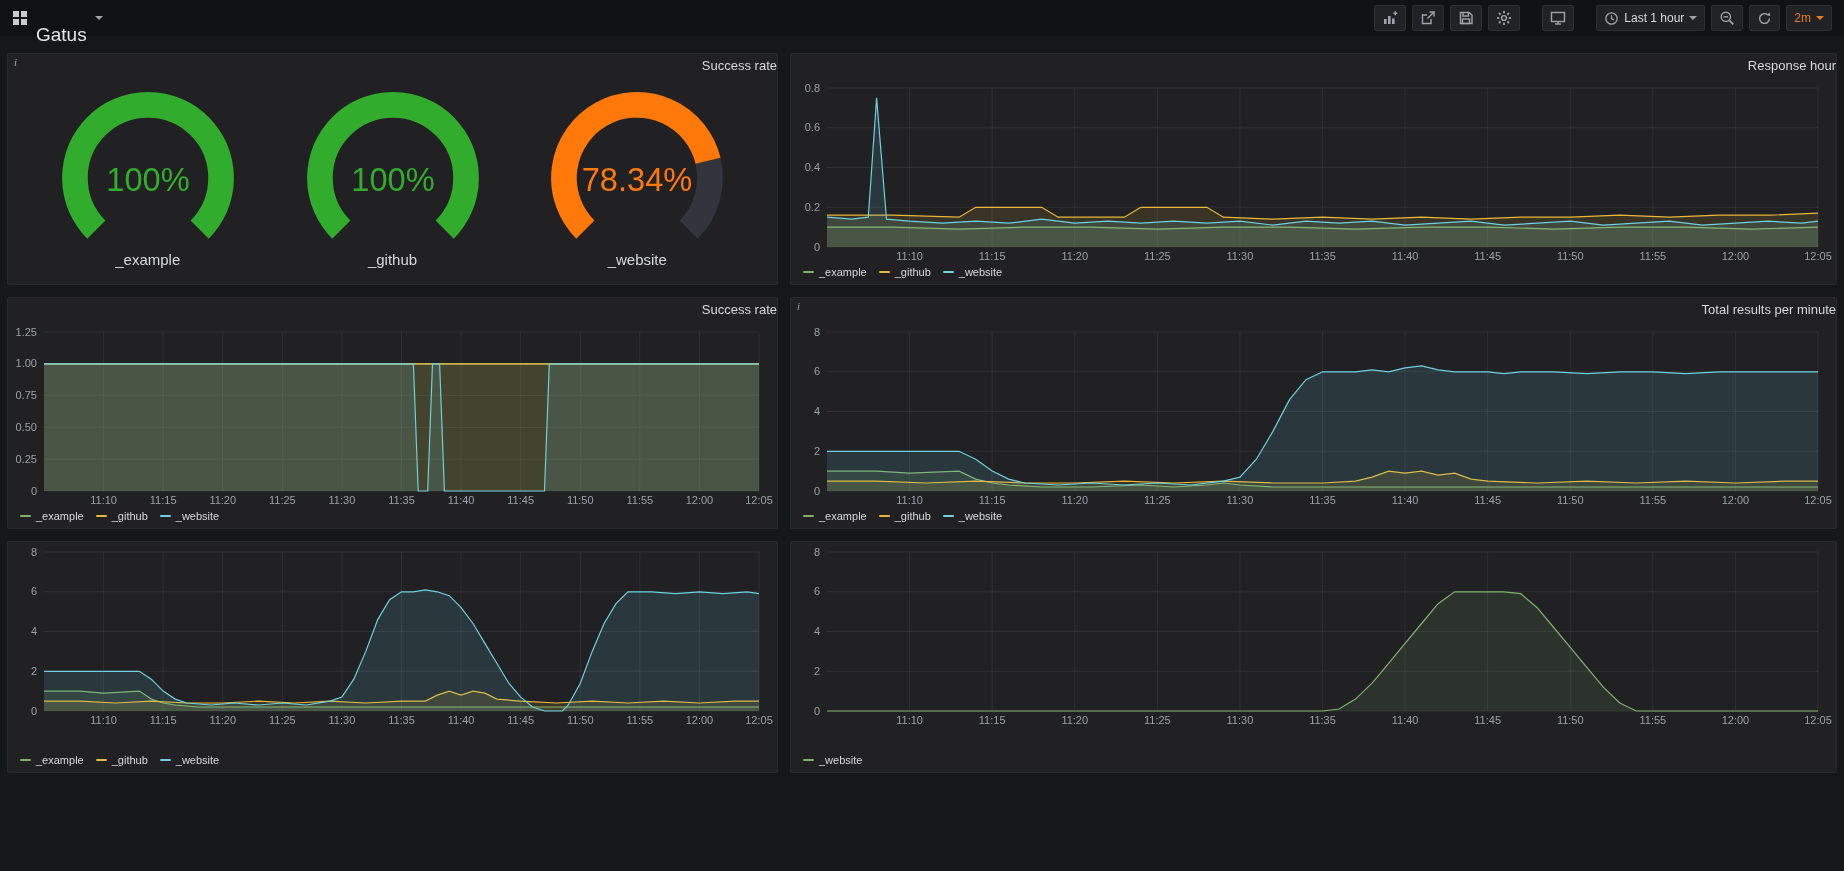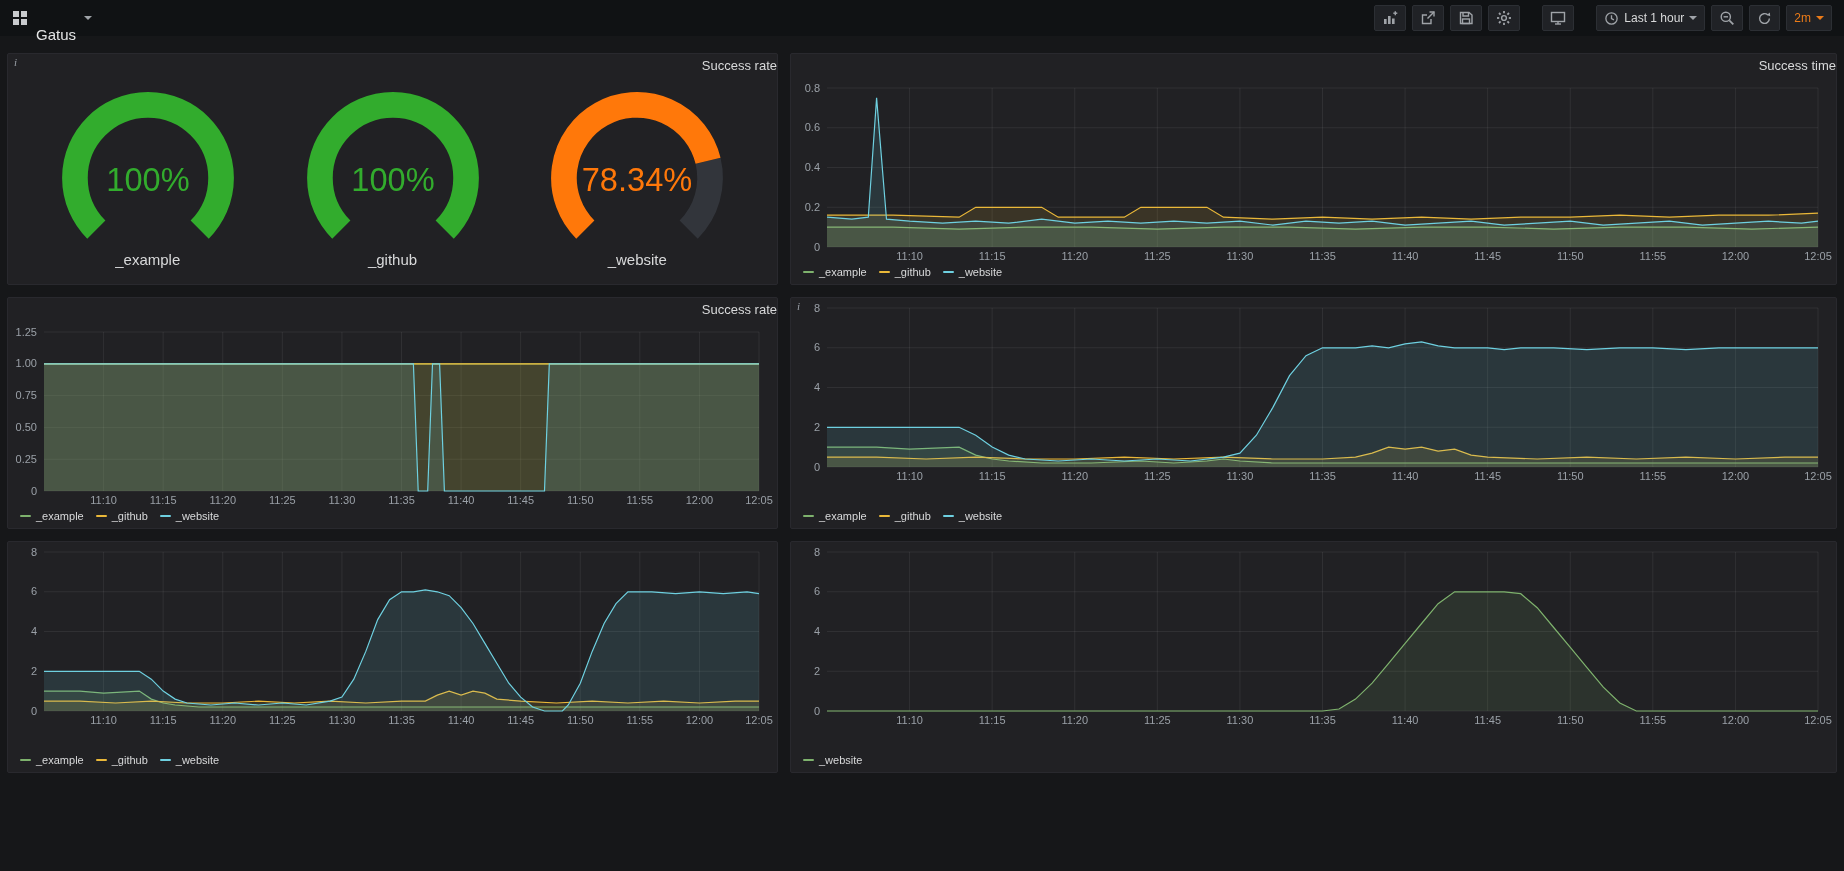--- a/index.html
+++ b/index.html
@@ -2,21 +2,21 @@
 <html><head>
 <meta charset="utf-8">
 <style>
   *{margin:0;padding:0;box-sizing:border-box}
   html,body{width:1844px;height:871px;background:#161719;font-family:"Liberation Sans",sans-serif;overflow:hidden;color:#d8d9da;}
   svg text{font-family:"Liberation Sans",sans-serif;}
 
   
   .navbar{height:36px;background:#101214;display:flex;align-items:center;justify-content:space-between;padding:0 12px;}
   .nav-left{display:flex;align-items:center;gap:8px;}
-  .dash-title{font-size:15px;font-weight:500;color:#e4e5e6;cursor:pointer;margin-top:33px;}
+  .dash-title{font-size:19px;font-weight:500;color:#e4e5e6;cursor:pointer;margin-top:33px;}
   .nav-right{display:flex;align-items:center;gap:6px;}
   .nav-btn{display:flex;align-items:center;gap:5px;height:26px;padding:0 7px;background:#202226;border:1px solid #2c2f34;border-radius:2px;color:#9fa3a8;font-size:12px;cursor:pointer;}
   .nav-btn .btn-text{color:#d8d9da;}
   .nav-btn.interval .btn-text{color:#eb7b18;}
   .nav-btn.interval .caret{color:#eb7b18;}
   .spacer{width:10px;}
   .caret{width:0;height:0;border-left:4px solid transparent;border-right:4px solid transparent;border-top:4px solid currentColor;display:inline-block;}
   .icon{display:inline-flex;align-items:center;justify-content:center;}
 
   
@@ -173,21 +173,21 @@
             <path d="M 57.67 140.33 A 74 74 0 1 1 181.96 70.75" stroke="#FF780A" stroke-width="26" fill="none"></path>
             <text x="110" y="101" text-anchor="middle" fill="#FF780A" font-size="33" font-weight="500">78.34%</text>
           </svg>
           <div class="gauge-label">_website</div>
         </div>
       </div>
 
   <span class="panel-info">i</span>
     </section>
   <section class="panel">
-    <h2 class="panel-title">Success time</h2>
+    <h2 class="panel-title">Response hour</h2>
     <div class="panel-body"><svg width="1045" height="186">
           <line x1="36" x2="1027" y1="169" y2="169" stroke="rgba(255,255,255,0.07)" stroke-width="1"></line>
           <text x="29" y="172.5" text-anchor="end" fill="#9aa0a7" font-size="11">0</text>
           <line x1="36" x2="1027" y1="129.25" y2="129.25" stroke="rgba(255,255,255,0.07)" stroke-width="1"></line>
           <text x="29" y="132.75" text-anchor="end" fill="#9aa0a7" font-size="11">0.2</text>
           <line x1="36" x2="1027" y1="89.5" y2="89.5" stroke="rgba(255,255,255,0.07)" stroke-width="1"></line>
           <text x="29" y="93" text-anchor="end" fill="#9aa0a7" font-size="11">0.4</text>
           <line x1="36" x2="1027" y1="49.750000000000014" y2="49.750000000000014" stroke="rgba(255,255,255,0.07)" stroke-width="1"></line>
           <text x="29" y="53.250000000000014" text-anchor="end" fill="#9aa0a7" font-size="11">0.6</text>
           <line x1="36" x2="1027" y1="10" y2="10" stroke="rgba(255,255,255,0.07)" stroke-width="1"></line>
@@ -293,20 +293,21 @@
           <span class="legend-dash" style="background: rgb(234, 184, 57);"></span>
           <span>_github</span>
         </span>
         <span class="legend-item">
           <span class="legend-dash" style="background: rgb(110, 208, 224);"></span>
           <span>_website</span>
         </span>
       </div>
   </section>
   <section class="panel">
+    <h2 class="panel-title">Total results per minute</h2>
     <div class="panel-body"><svg width="1045" height="186">
           <line x1="36" x2="1027" y1="169" y2="169" stroke="rgba(255,255,255,0.07)" stroke-width="1"></line>
           <text x="29" y="172.5" text-anchor="end" fill="#9aa0a7" font-size="11">0</text>
           <line x1="36" x2="1027" y1="129.25" y2="129.25" stroke="rgba(255,255,255,0.07)" stroke-width="1"></line>
           <text x="29" y="132.75" text-anchor="end" fill="#9aa0a7" font-size="11">2</text>
           <line x1="36" x2="1027" y1="89.5" y2="89.5" stroke="rgba(255,255,255,0.07)" stroke-width="1"></line>
           <text x="29" y="93" text-anchor="end" fill="#9aa0a7" font-size="11">4</text>
           <line x1="36" x2="1027" y1="49.75" y2="49.75" stroke="rgba(255,255,255,0.07)" stroke-width="1"></line>
           <text x="29" y="53.25" text-anchor="end" fill="#9aa0a7" font-size="11">6</text>
           <line x1="36" x2="1027" y1="10" y2="10" stroke="rgba(255,255,255,0.07)" stroke-width="1"></line>

